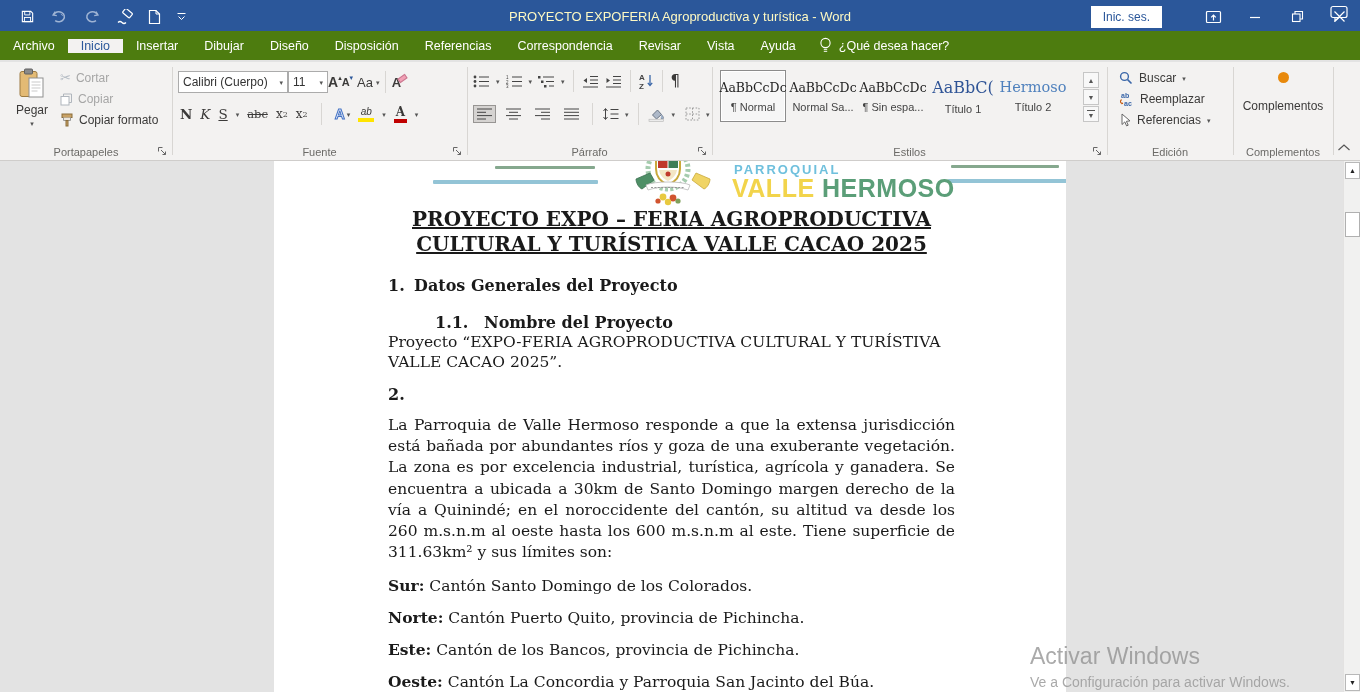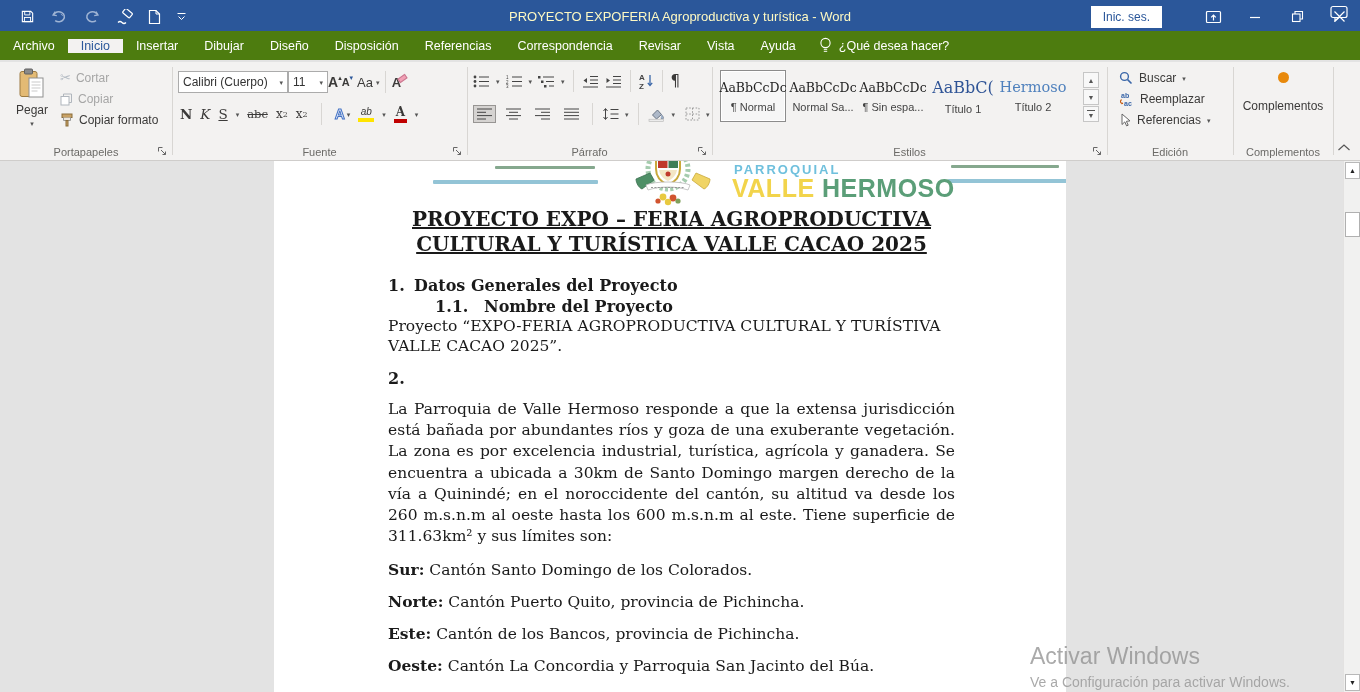--- a/index.html
+++ b/index.html
@@ -85,21 +85,21 @@
   .header-art{position:relative;height:44px}
   .hline{position:absolute;border-radius:1px}
   .logo-emblem{position:absolute;left:230px;top:-16px}
   .logo-top{position:absolute;left:346px;top:1px;font-family:"Liberation Sans",sans-serif;font-weight:bold;font-size:13px;letter-spacing:2px;color:#6fc0dd}
   .logo-main{position:absolute;left:344px;top:13px;font-family:"Liberation Sans",sans-serif;font-weight:bold;font-size:25px;letter-spacing:.5px;white-space:nowrap}
   .doc-title{margin-top:2px;text-align:center;font-weight:bold;font-size:20px;line-height:25px}
   .doc-title .tline{text-decoration:underline}
   .h-num{font-weight:bold;font-size:16px;line-height:18px;display:flex}
   .sec1{margin-top:20px}
   .sec1 .num{width:26px}
-  .sec11{margin-top:3px;padding-left:47px}
+  .sec11{margin-top:19px;padding-left:47px}
   .sec11 .num{width:49px}
   .sec2{margin-top:14px}
   .sec2 .num{width:26px}
   .bodyp{font-size:15.5px;line-height:20px;margin-top:0}
   .bodyp.just{text-align:justify;line-height:21.2px;margin-top:11px}
   .limit{font-size:15.5px;line-height:17px;margin-top:14px}
   .limit b{font-weight:bold}
 
   
   .watermark{position:absolute;left:1030px;top:482px;pointer-events:none}

